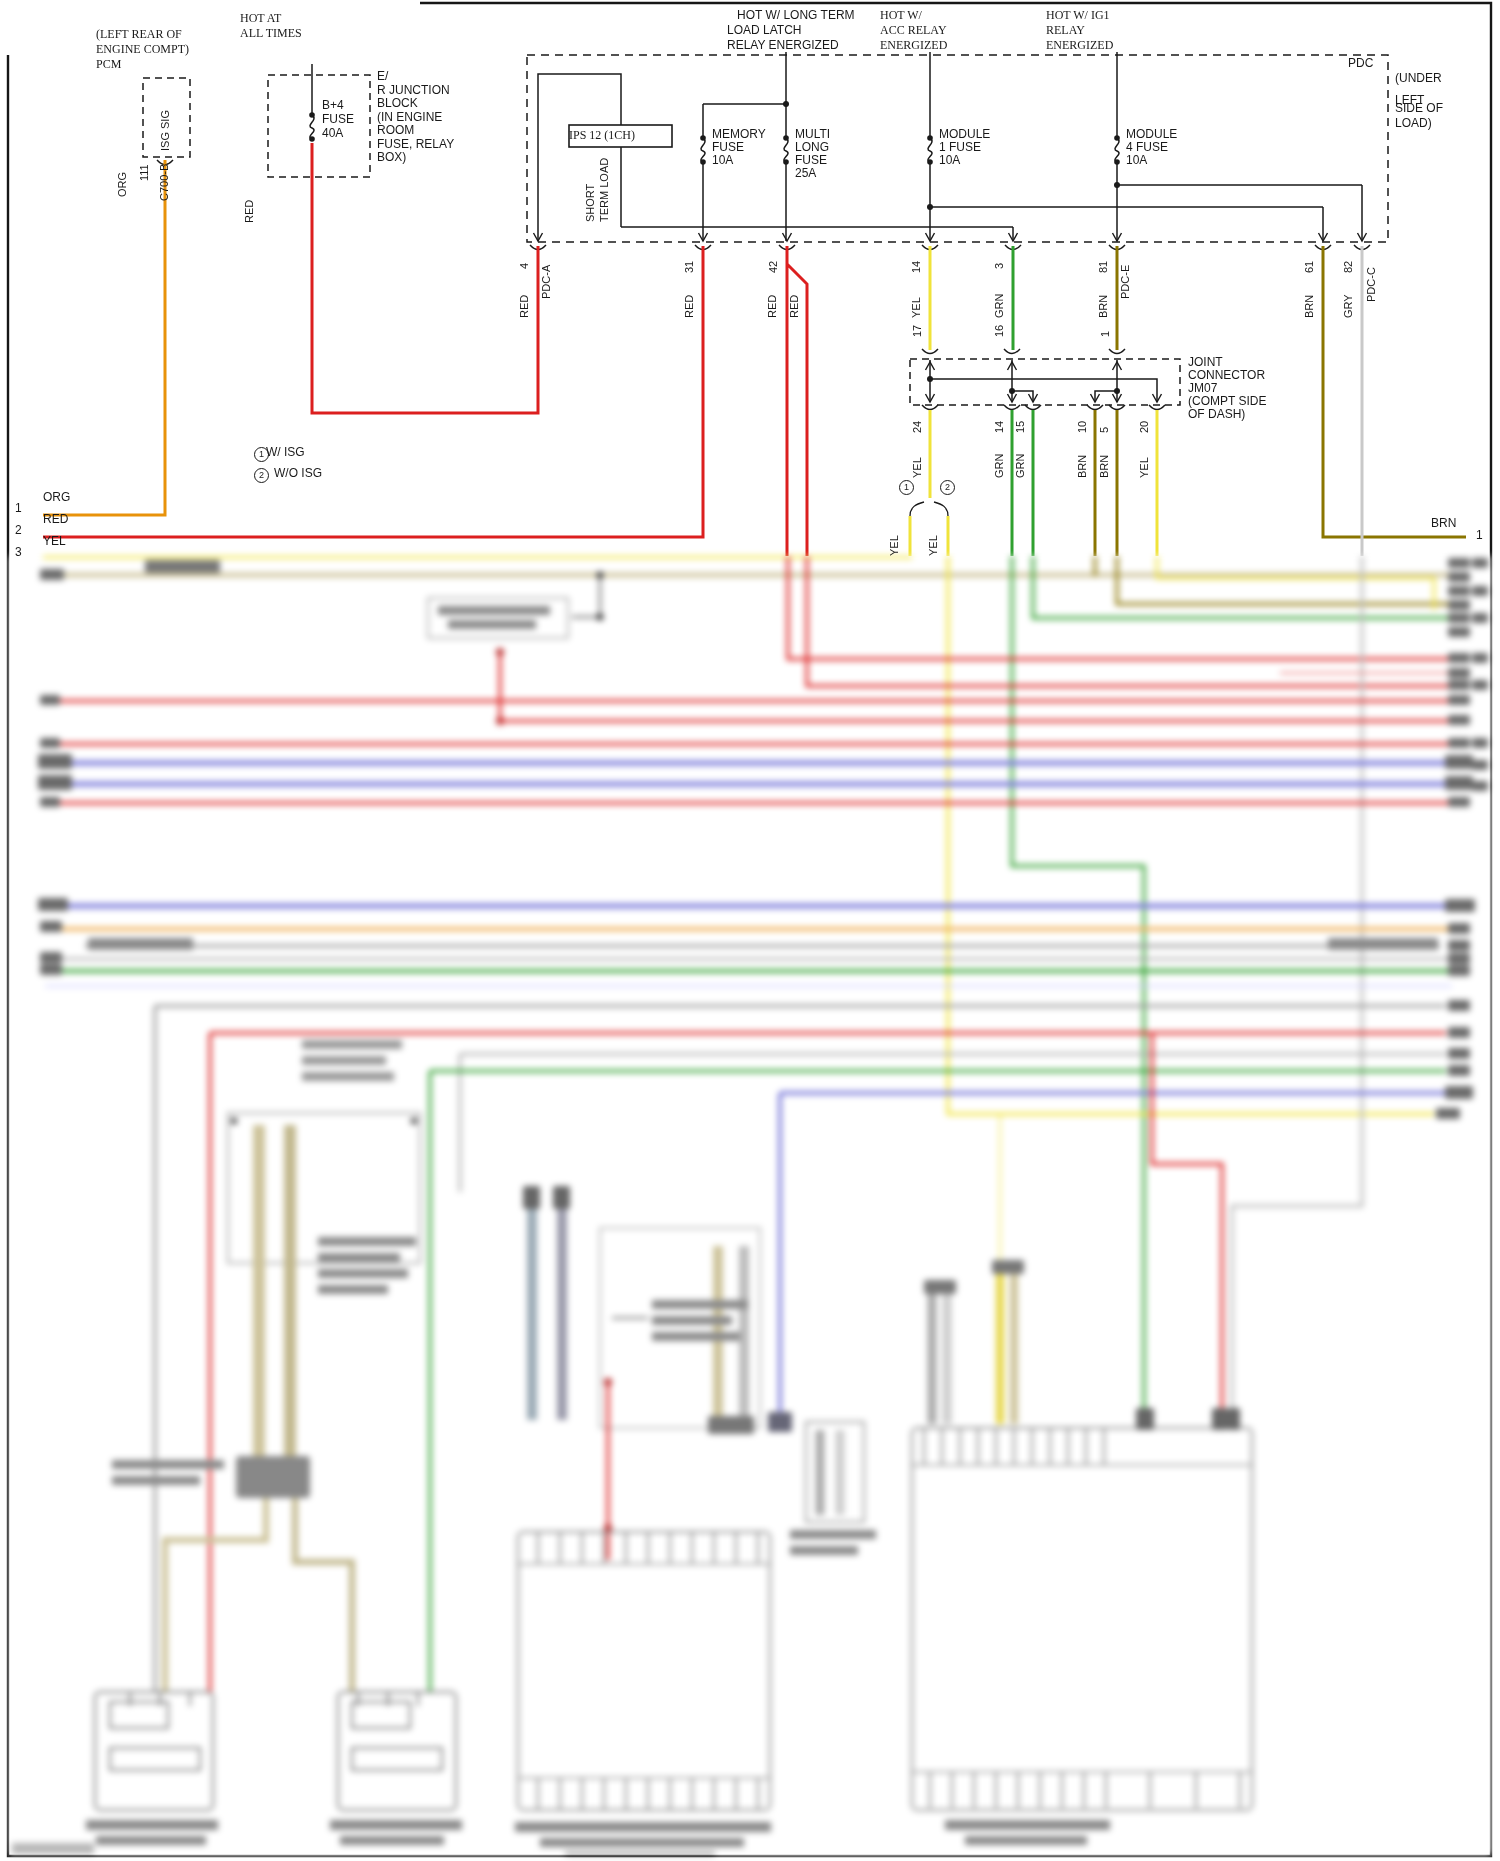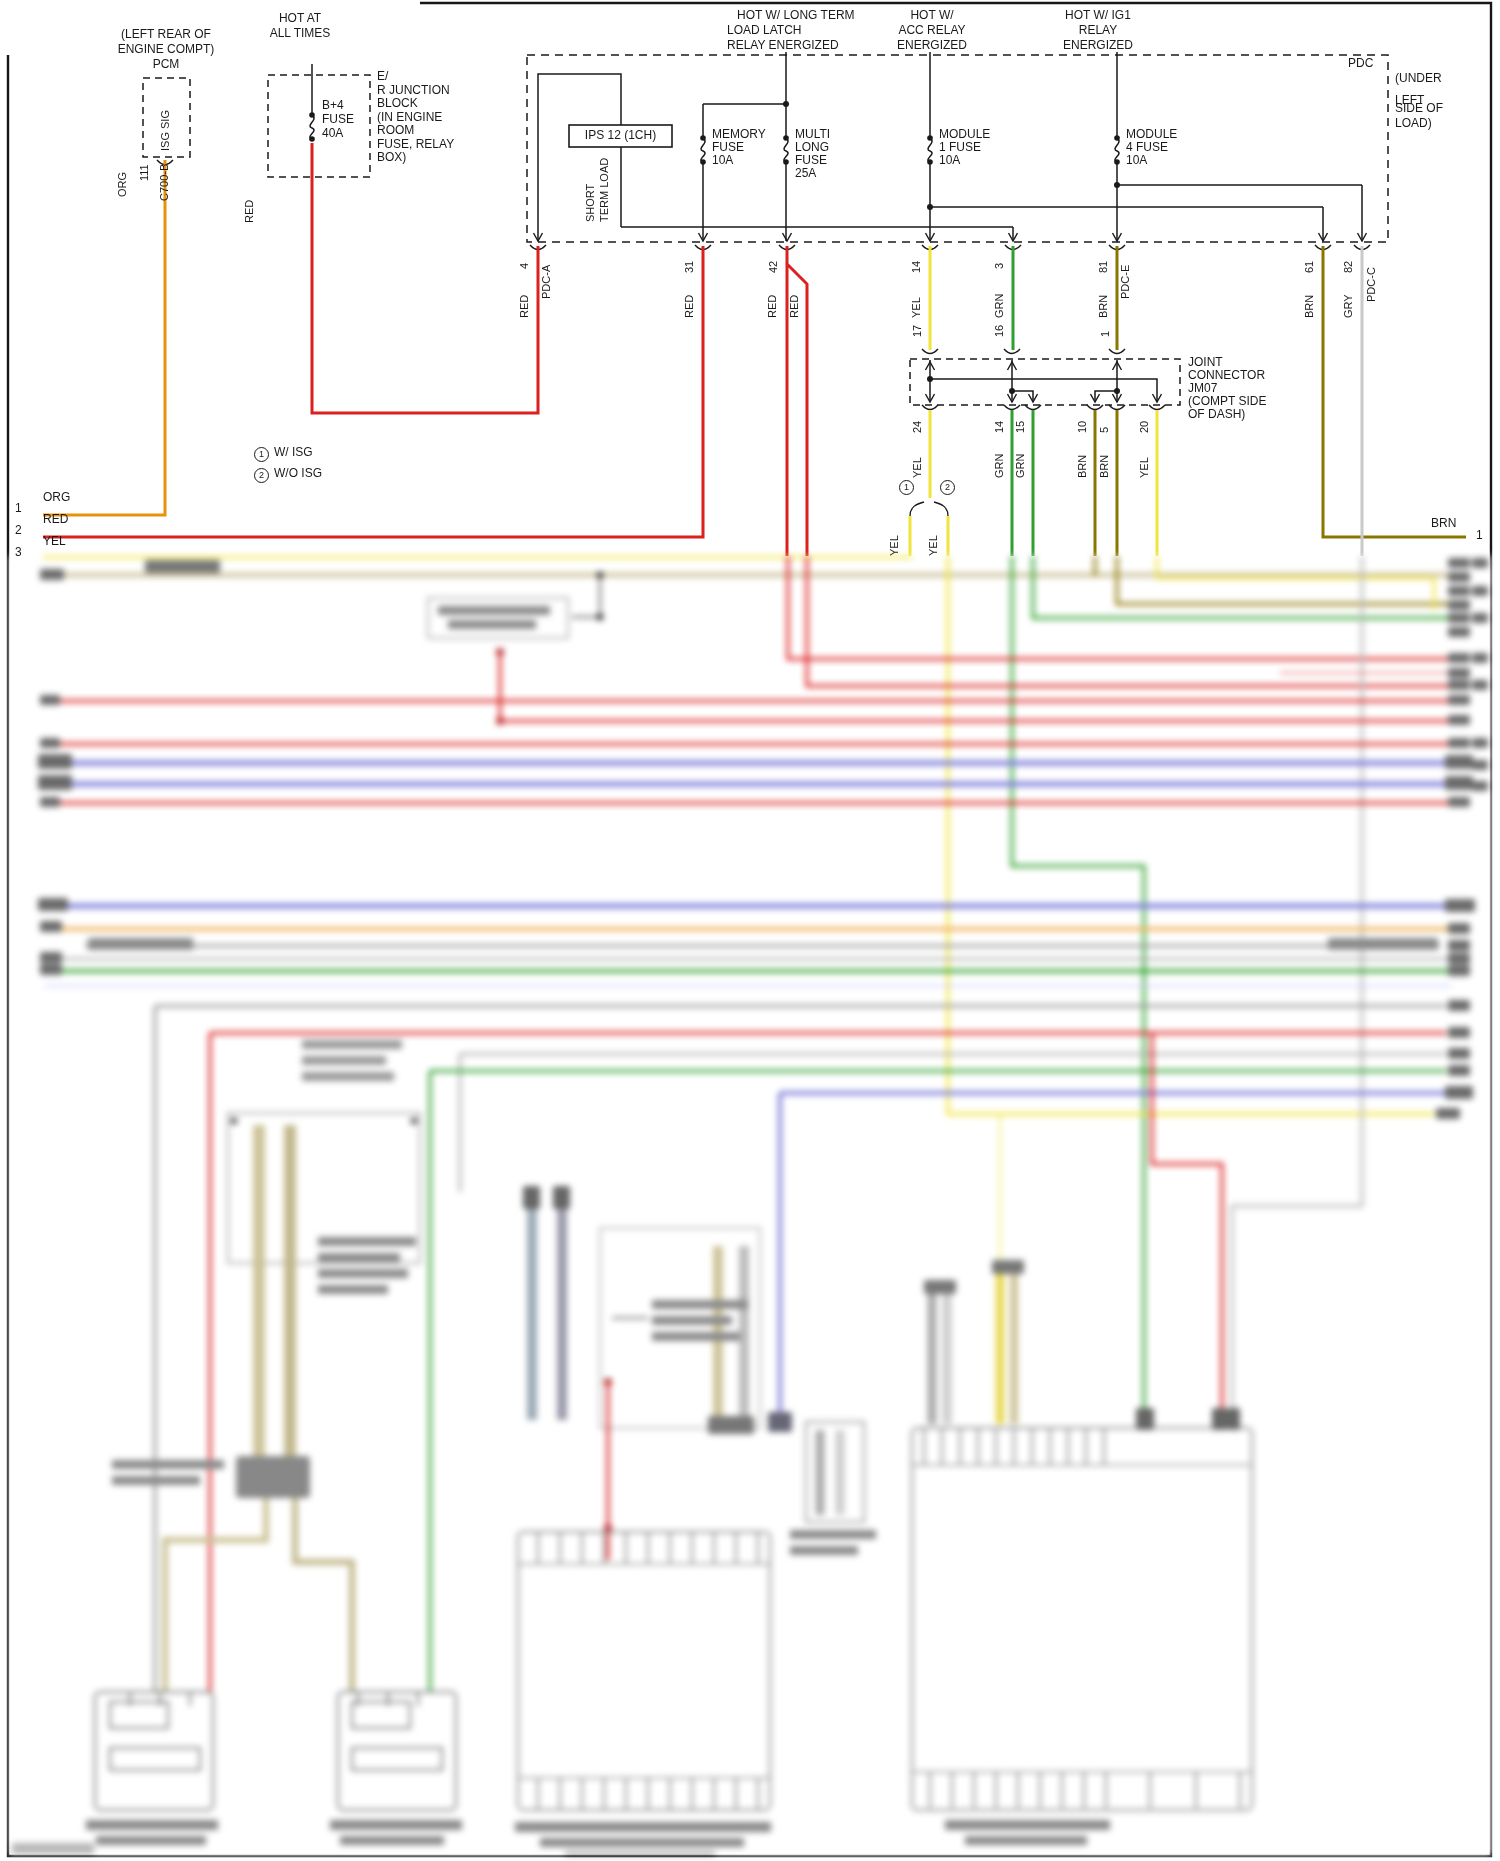--- a/index.html
+++ b/index.html
@@ -1,19 +1,19 @@
 <!DOCTYPE html>
 <html><head>
 <meta charset="utf-8">
 <style>
   html,body{margin:0;padding:0;background:#e8e8e8;}
   #page{position:relative;width:1500px;height:1861px;background:#ffffff;
         font-family:"Liberation Sans", sans-serif;color:#1a1a1a;overflow:hidden;}
   .hlab{position:absolute;font-size:12px;line-height:13px;white-space:nowrap;}
-  .ctr{text-align:center;}
+  .ctr{text-align:left;font-family:Liberation Serif, serif;}
   .vlab{position:absolute;font-size:11px;line-height:11px;white-space:nowrap;
         transform-origin:0 0;transform:rotate(-90deg);}
   .circ{position:absolute;width:13px;height:13px;border:1.3px solid #1a1a1a;border-radius:50%;
         font-size:9px;line-height:13px;text-align:center;background:#fff;}
   #svgtop{position:absolute;left:0;top:0;}
   #blurzone{position:absolute;left:10px;top:556px;width:1481px;height:1299px;
             background:#fff;filter:blur(3.4px);overflow:hidden;}
   #blurzone svg{position:absolute;left:0;top:0;}
 </style>
 </head>
@@ -385,21 +385,21 @@
 <div class="vlab" style="left:1099px;top:433px">5</div>
 <div class="vlab" style="left:1139px;top:433px">20</div>
 <div class="vlab" style="left:912px;top:478px">YEL</div>
 <div class="vlab" style="left:994px;top:478px">GRN</div>
 <div class="vlab" style="left:1015px;top:478px">GRN</div>
 <div class="vlab" style="left:1077px;top:478px">BRN</div>
 <div class="vlab" style="left:1099px;top:478px">BRN</div>
 <div class="vlab" style="left:1139px;top:478px">YEL</div>
 
 <div class="circ" style="left:254px;top:447px">1</div>
-<div class="hlab" style="left:274px;top:446px">W/ ISG</div>
+<div class="hlab" style="left:266px;top:446px">W/ ISG</div>
 <div class="circ" style="left:254px;top:468px">2</div>
 <div class="hlab" style="left:274px;top:467px">W/O ISG</div>
 
 <div class="circ" style="left:899px;top:480px">1</div>
 <div class="circ" style="left:940px;top:480px">2</div>
 <div class="vlab" style="left:889px;top:556px">YEL</div>
 <div class="vlab" style="left:928px;top:556px">YEL</div>
 
 <div class="hlab" style="left:15px;top:502px">1</div>
 <div class="hlab" style="left:43px;top:491px">ORG</div>

